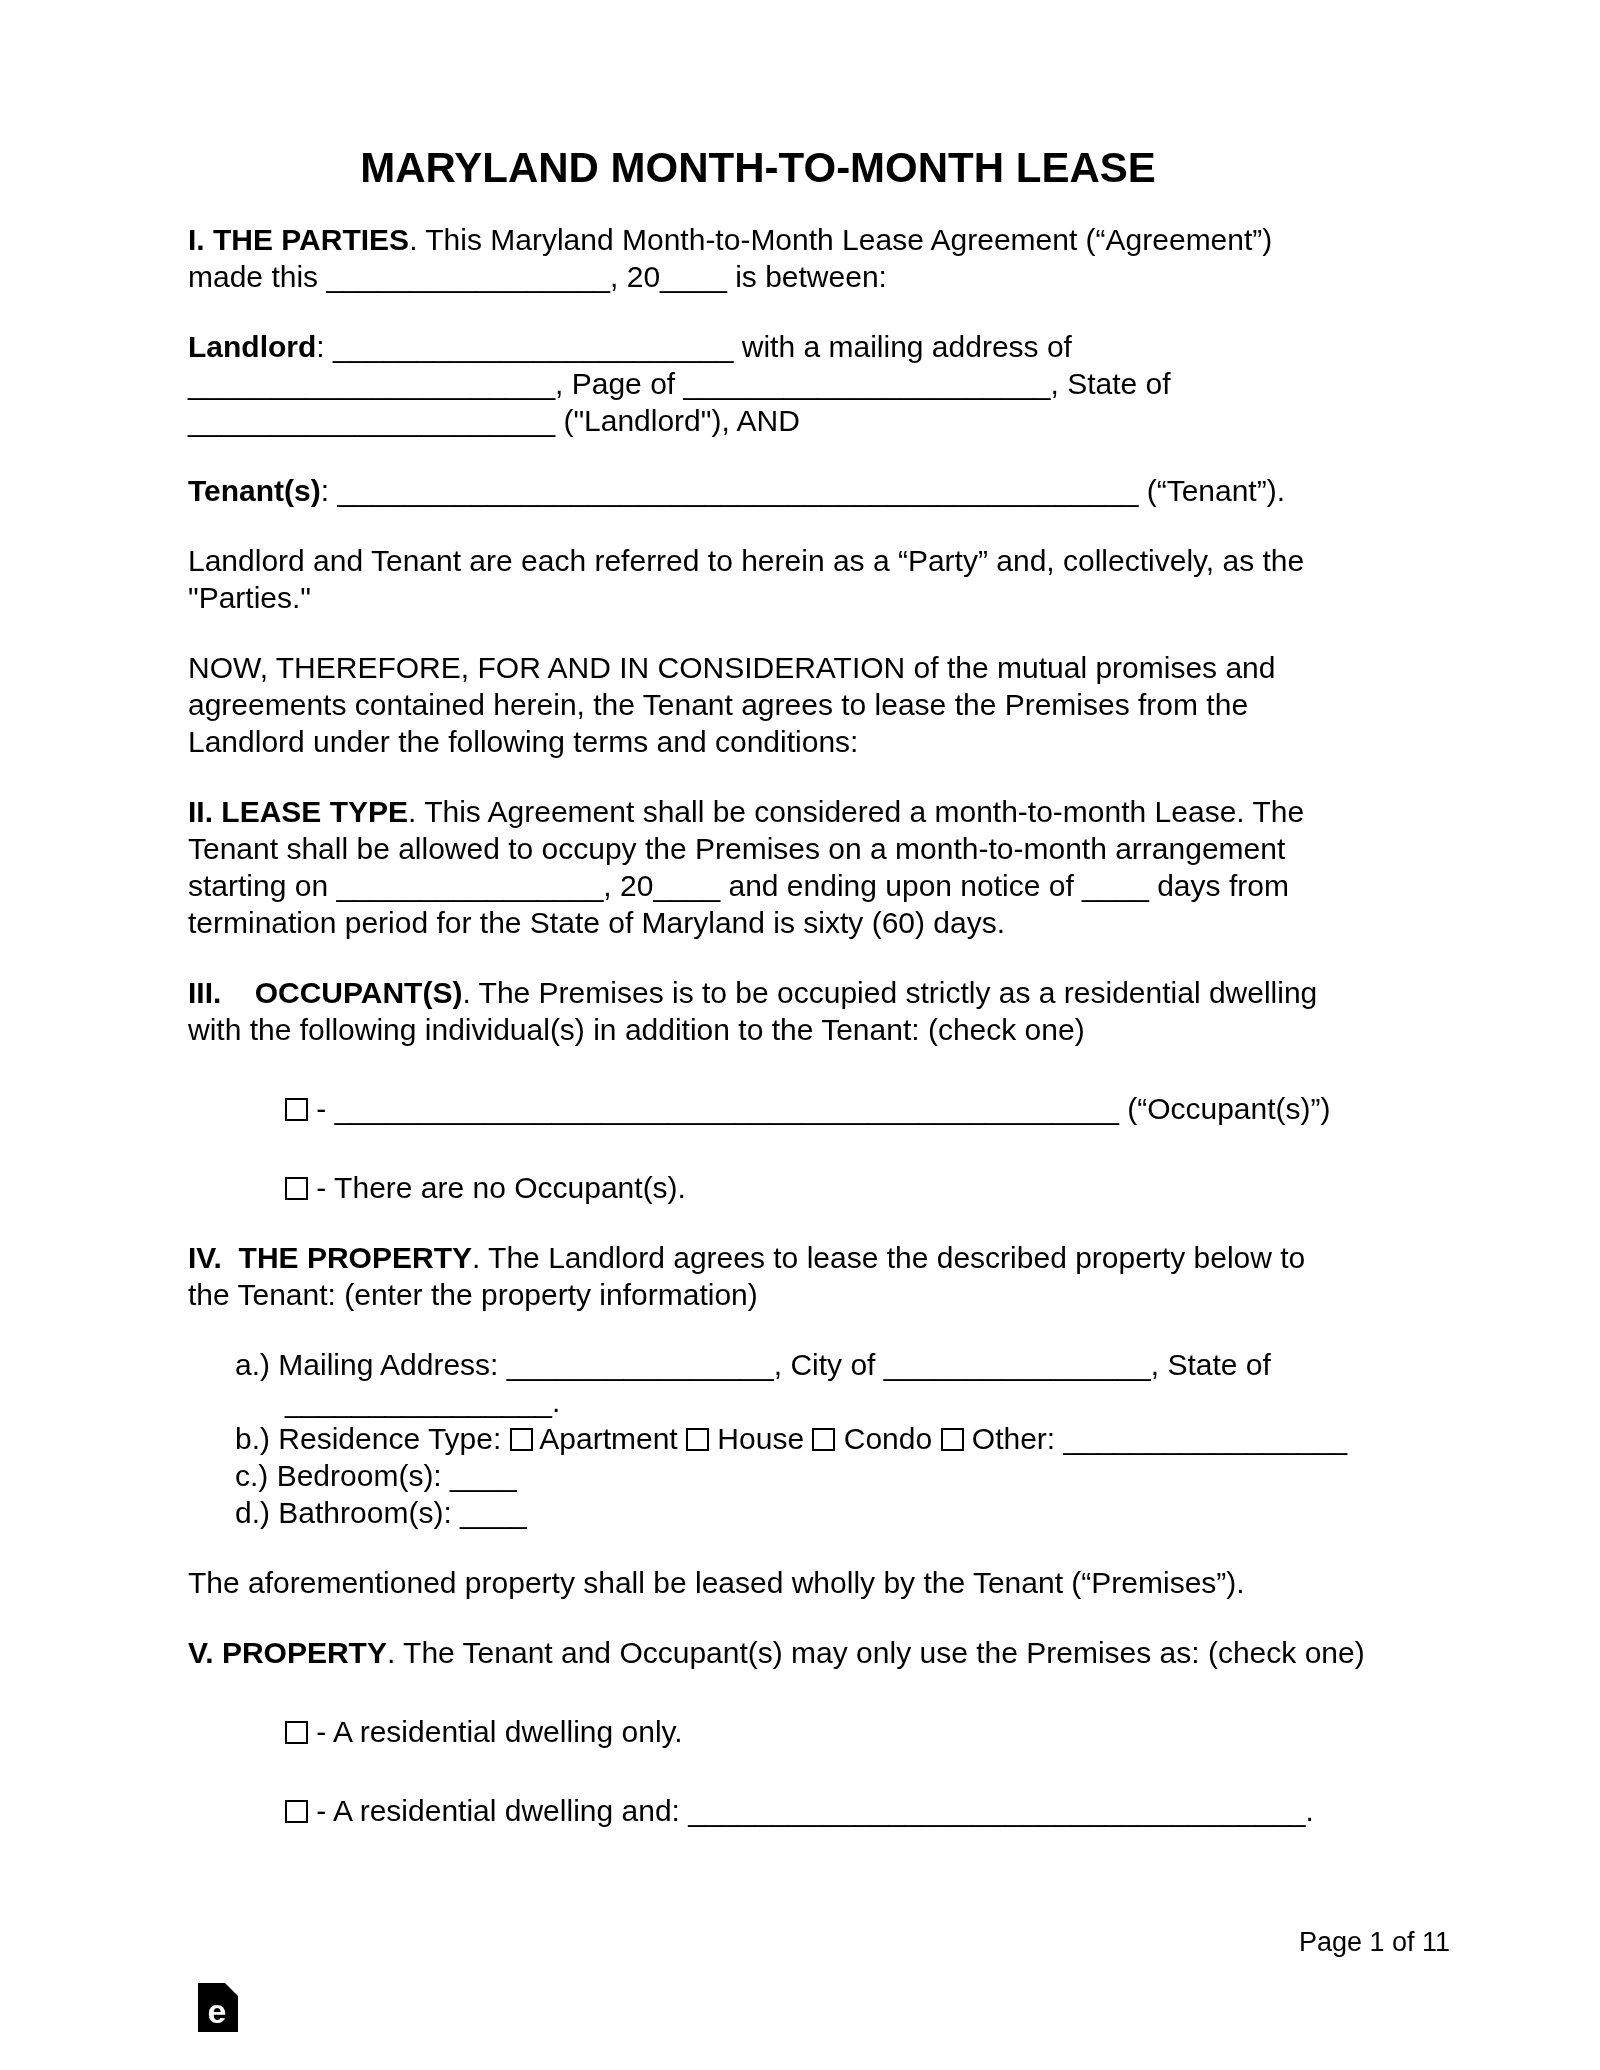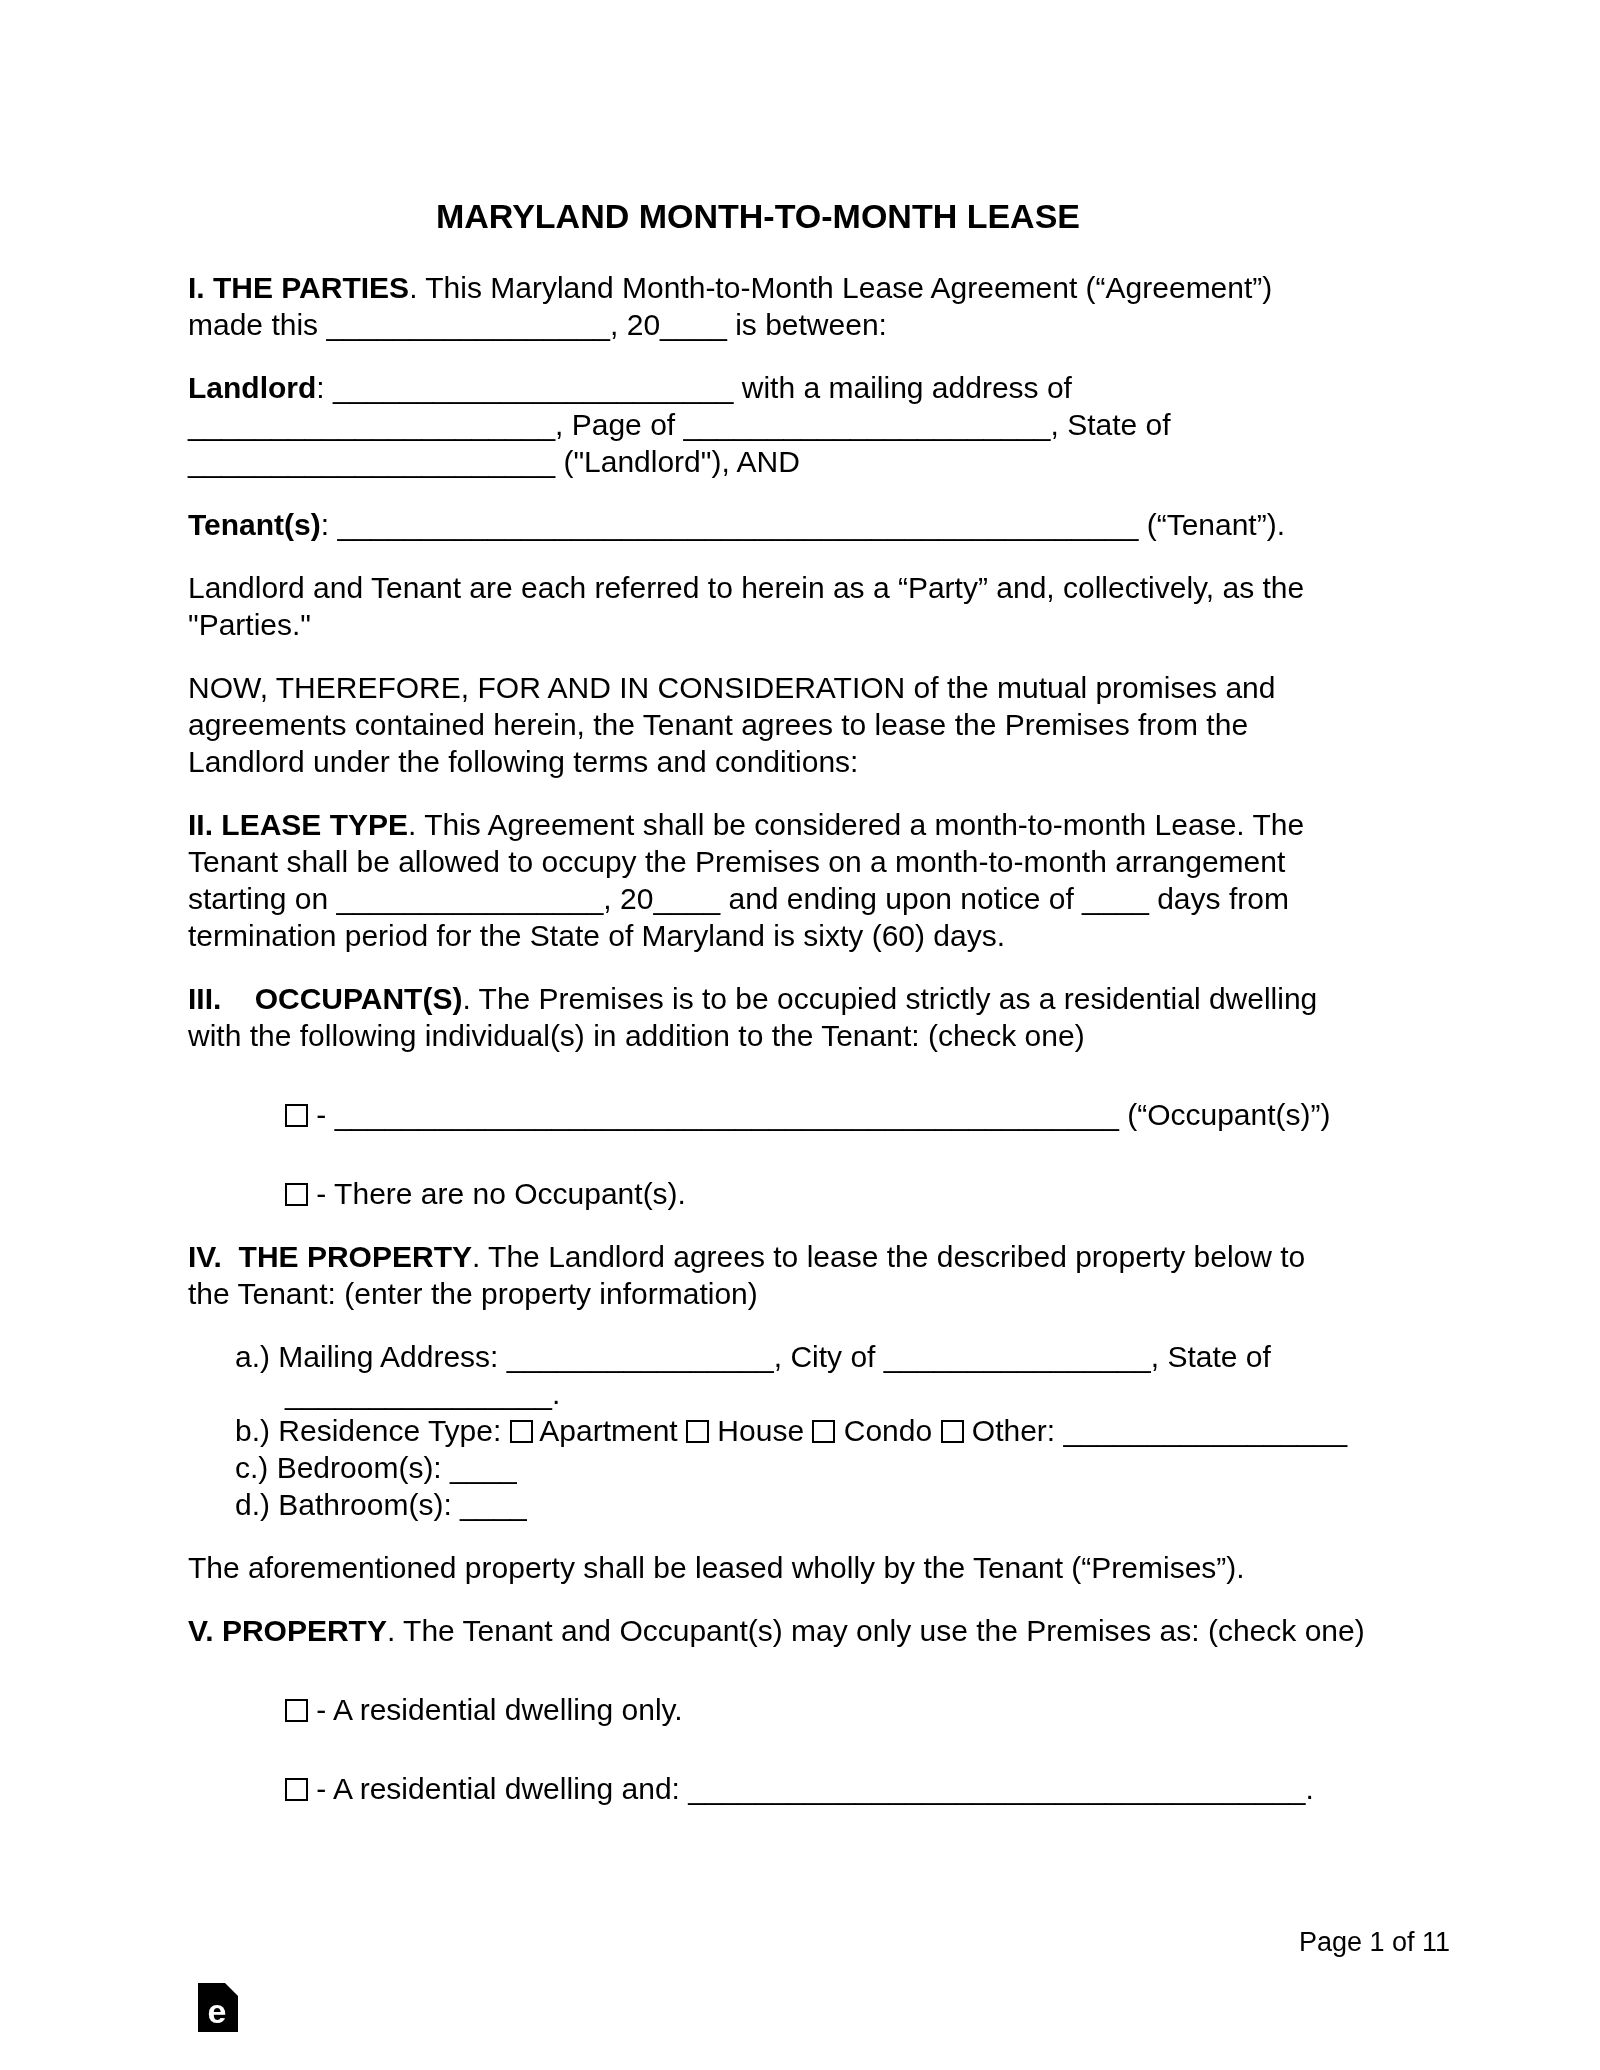--- a/index.html
+++ b/index.html
@@ -7,27 +7,26 @@
     position:relative;
     width:1600px;height:2070px;
     background:#fff;color:#000;
     font-family:"Liberation Sans","DejaVu Sans",sans-serif;
     font-size:30px;line-height:37px;
     box-sizing:border-box;
     padding:140px 150px 0 188px;
     overflow:hidden;
   }
   .title{
-    font-size:34px;line-height:56px;font-weight:bold;
+    font-size:42px;line-height:56px;font-weight:bold;
     text-align:center;
     transform:translateX(-61px);
     white-space:pre;
-    margin-top:48px;
   }
-  .para{margin-top:26px;}
+  .para{margin-top:33px;}
   .para.first{margin-top:25px;}
   .para.mt-lg{margin-top:42px;}
   .line{min-height:37px;}
   .t{white-space:pre;}
   .b{font-weight:bold;}
   .list{padding-left:47px;}
   .cont{padding-left:50px;}
   .opt{padding-left:97px;}
   .cb{
     display:inline-block;width:19px;height:19px;

